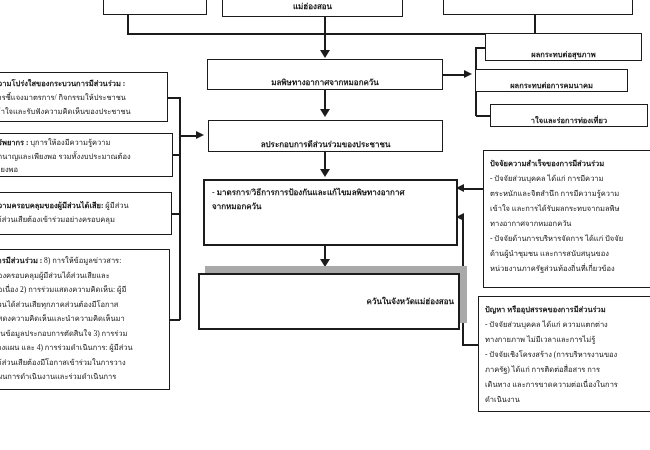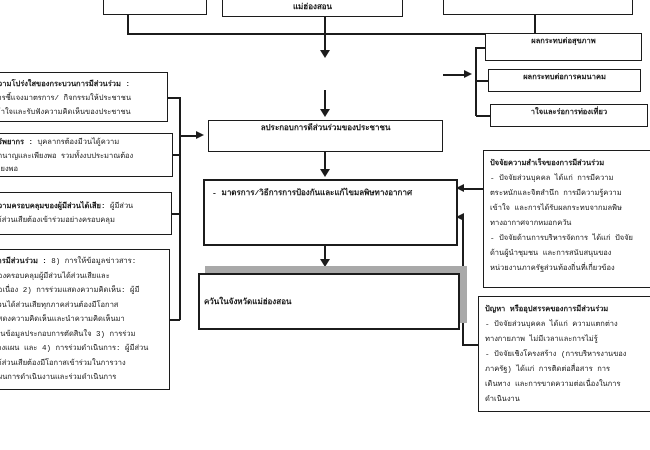--- a/index.html
+++ b/index.html
@@ -1,22 +1,22 @@
 <!DOCTYPE html>
 <html><head>
 <meta charset="utf-8">
 <style>
   html,body{margin:0;padding:0;background:#fff;}
   .stage{
     position:relative;width:650px;height:450px;overflow:hidden;background:#fff;
-    font-family:Liberation Mono, monospace;color:#141414;
+    font-family:Liberation Serif, serif;color:#141414;
   }
   .box{position:absolute;background:#fff;border:1.6px solid #1c1c1c;box-sizing:border-box;}
   .thick{border-width:2px;}
-  .lbl{display:flex;align-items:flex-start;justify-content:center;text-align:center;font-weight:bold;}
+  .lbl{display:flex;align-items:flex-end;justify-content:center;text-align:center;font-weight:bold;}
   .f8{font-size:8px;}
   .f75{font-size:7.5px;}
   .ln{white-space:nowrap;line-height:14.5px;}
   .b{font-weight:bold;}
   .vl,.hl{position:absolute;background:#1c1c1c;}
   .vl{width:1.6px;}
   .hl{height:1.6px;}
   .ah{position:absolute;width:0;height:0;}
   .ah-down{border-left:5px solid transparent;border-right:5px solid transparent;border-top:8px solid #1c1c1c;}
   .ah-right{border-top:4.5px solid transparent;border-bottom:4.5px solid transparent;border-left:8px solid #1c1c1c;}
@@ -65,38 +65,42 @@
   <div class="ah ah-left" style="left:456px;top:213px"></div>
   <div class="vl" style="left:462px;top:217px;height:128px"></div>
   <div class="hl" style="left:462px;top:344px;width:16px"></div>
 
   <div class="box" style="left:103px;top:-22px;width:104px;height:37px"></div>
   <div class="box lbl f8" style="left:222px;top:-27px;width:181px;height:44px;align-items:flex-end;padding-bottom:3px;box-sizing:border-box">
     <span>แม่ฮ่องสอน</span>
   </div>
   <div class="box" style="left:443px;top:-22px;width:190px;height:37px"></div>
 
+  <div class="box lbl f8" style="left:207px;top:59px;width:236px;height:31px">
+    <span>มลพิษทางอากาศจากหมอกควัน</span>
+  </div>
 
   <div class="box lbl f8" style="left:208px;top:120px;width:235px;height:32px">
     <span>ลประกอบการตีส่วนร่วมของประชาชน</span>
   </div>
 
   <div class="box thick f8" style="left:203px;top:179px;width:255px;height:67px;padding:5px 7px">
     <div class="ln b" style="line-height:13.5px">- มาตรการ/วิธีการการป้องกันและแก้ไขมลพิษทางอากาศ</div>
+    <div class="ln b" style="line-height:13.5px">จากหมอกควัน</div>
   </div>
 
   <div class="shadow" style="left:205px;top:266px;width:262px;height:57px"></div>
   <div class="box thick lbl ctr f8" style="left:198px;top:273px;width:262px;height:57px;padding:2px 4px">
     <div class="ln" style="line-height:16px">ควันในจังหวัดแม่ฮ่องสอน</div>
   </div>
 
   <div class="box lbl f75" style="left:485px;top:33px;width:157px;height:28px">
     <span>ผลกระทบต่อสุขภาพ</span>
   </div>
-  <div class="box lbl f75" style="left:488px;top:69px;width:153px;height:23px">
+  <div class="box lbl f75" style="left:475px;top:69px;width:153px;height:23px">
     <span>ผลกระทบต่อการคมนาคม</span>
   </div>
   <div class="box lbl f75" style="left:490px;top:104px;width:158px;height:23px">
     <span>าใจและร่อการท่องเที่ยว</span>
   </div>
 
   <div class="box f75" style="left:483px;top:150px;width:210px;height:138px;padding:5px 6px">
     <div class="ln b" style="line-height:15px">ปัจจัยความสำเร็จของการมีส่วนร่วม</div>
     <div class="ln" style="line-height:15px">- ปัจจัยส่วนบุคคล ได้แก่ การมีความ</div>
     <div class="ln" style="line-height:15px">ตระหนักและจิตสำนึก การมีความรู้ความ</div>
@@ -117,21 +121,21 @@
     <div class="ln" style="line-height:15px">ดำเนินงาน</div>
   </div>
 
   <div class="box f75" style="left:-12px;top:72px;width:180px;height:50px;padding:4px 4px">
     <div class="ln b" style="line-height:14px">ความโปร่งใสของกระบวนการมีส่วนร่วม :</div>
     <div class="ln" style="line-height:14px">การชี้แจงมาตรการ/ กิจกรรมให้ประชาชน</div>
     <div class="ln" style="line-height:14px">เข้าใจและรับฟังความคิดเห็นของประชาชน</div>
   </div>
 
   <div class="box f75" style="left:-12px;top:133px;width:185px;height:44px;padding:2px 4px">
-    <div class="ln" style="line-height:13.5px"><span class="b">ทรัพยากร :</span><span> บุคลากรต้องมีวนไดู้ความ</span></div>
+    <div class="ln" style="line-height:13.5px"><span class="b">ทรัพยากร :</span><span> บุการให้องมีความรู้ความ</span></div>
     <div class="ln" style="line-height:13.5px">ชำนาญและเพียงพอ รวมทั้งงบประมาณต้อง</div>
     <div class="ln" style="line-height:13.5px">เพียงพอ</div>
   </div>
 
   <div class="box f75" style="left:-12px;top:192px;width:184px;height:43px;padding:6px 4px">
     <div class="ln" style="line-height:14px"><span class="b">ความครอบคลุมของผู้มีส่วนได้เสีย:</span><span> ผู้มีส่วน</span></div>
     <div class="ln" style="line-height:14px">ได้ส่วนเสียต้องเข้าร่วมอย่างครอบคลุม</div>
   </div>
 
   <div class="box f75" style="left:-12px;top:249px;width:182px;height:141px;padding:4px 4px">

